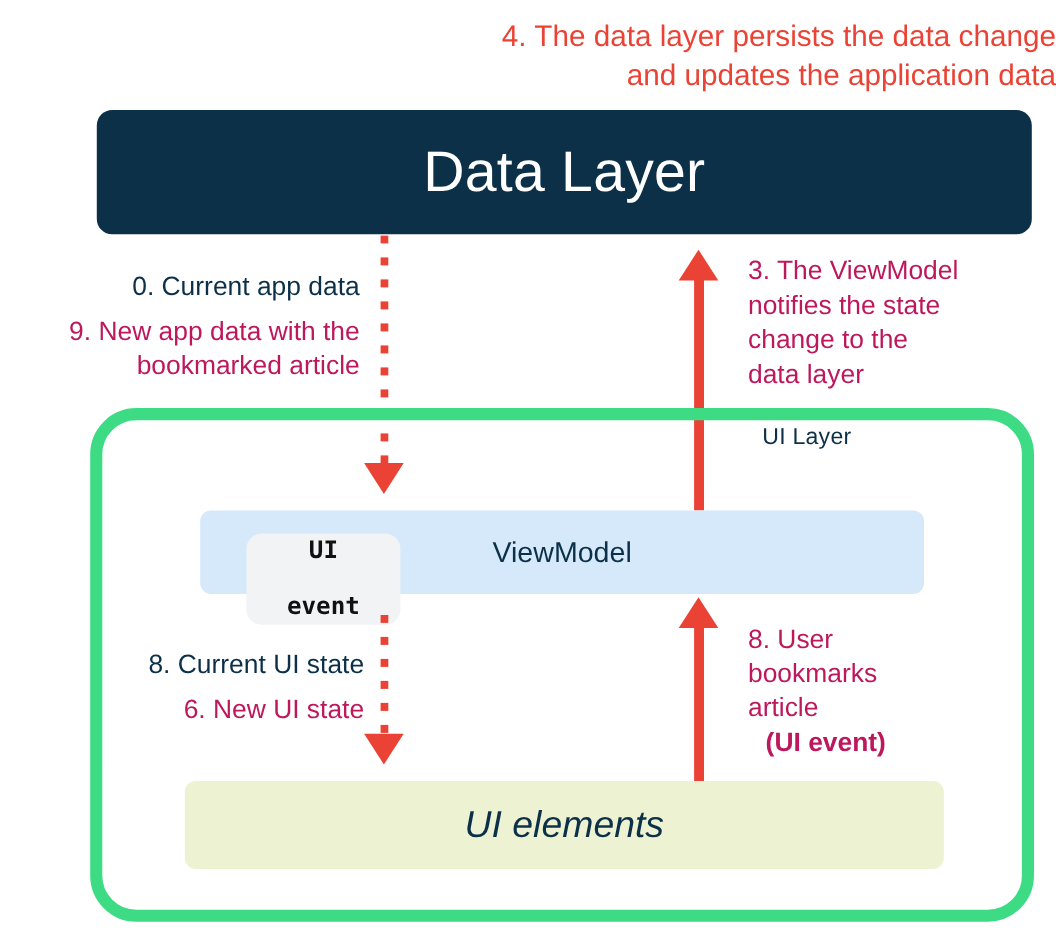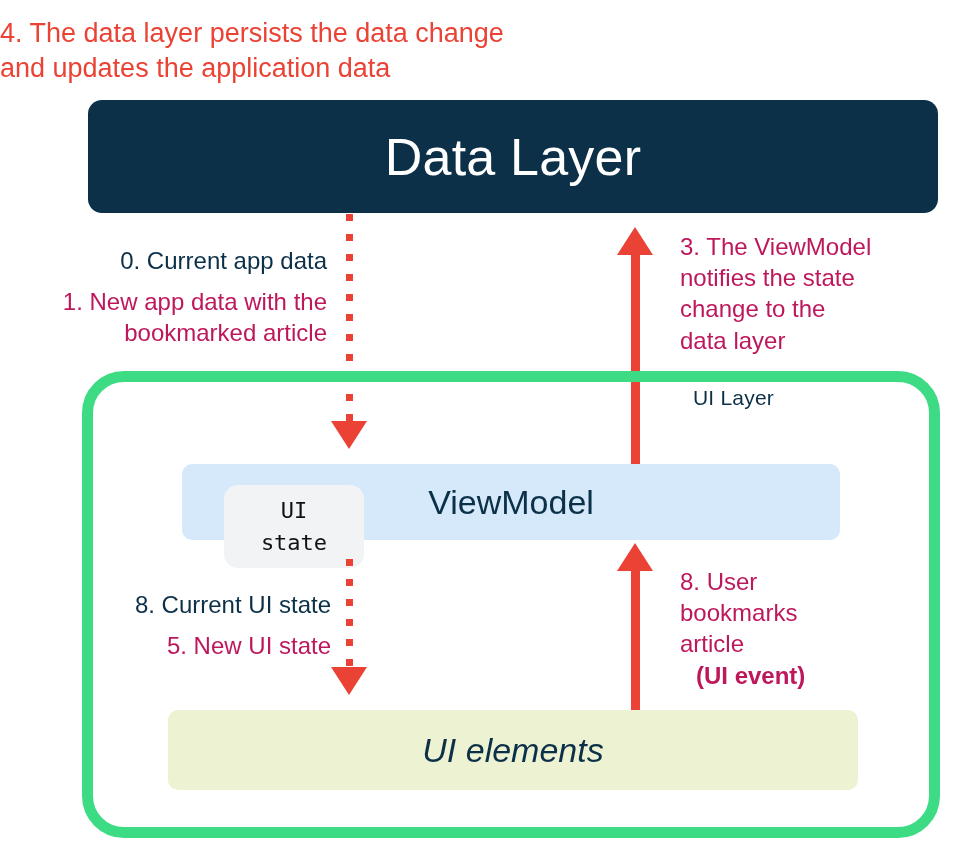--- a/index.html
+++ b/index.html
@@ -18,21 +18,21 @@
     background: #ffffff;
     overflow: hidden;
   }
 
   
   .note-top {
     position: absolute;
     left: 0;
     top: 16px;
     width: 960px;
-    text-align: left;
+    text-align: right;
     color: #EA4335;
     font-size: 27px;
     line-height: 1.28;
     white-space: pre-line;
   }
 
   
   .data-layer {
     position: absolute;
     left: 88px;
@@ -81,38 +81,38 @@
     width: 658px;
     height: 76px;
     background: #D5E9FA;
     border-radius: 10px;
     display: flex;
     align-items: center;
     justify-content: center;
   }
   .viewmodel-label {
     color: #0B3048;
-    font-size: 34px;
+    font-size: 26px;
   }
 
   
   .ui-state-chip {
     position: absolute;
     left: 224px;
     top: 485px;
     width: 140px;
     height: 83px;
     background: #F1F3F4;
     border-radius: 14px;
     display: flex;
     flex-direction: column;
     align-items: center;
-    justify-content: center;
+    justify-content: space-between;
     font-family: "DejaVu Sans Mono", "Liberation Mono", monospace;
-    font-weight: normal;
+    font-weight: bold;
     font-size: 22px;
     color: #111111;
     line-height: 1.45;
   }
 
   
   .ui-elements {
     position: absolute;
     left: 168px;
     top: 710px;
@@ -230,21 +230,21 @@
 <div id="canvas">
 
   <div class="note-top">4. The data layer persists the data change
 and updates the application data</div>
 
   <div class="data-layer">
     <span class="data-layer-label">Data Layer</span>
   </div>
 
   <div class="note note-dark note-0">0. Current app data</div>
-  <div class="note note-red note-5">1. New app data with the
+  <div class="note note-red note-5">9. New app data with the
 bookmarked article</div>
 
   <div class="note note-red note-3">3. The ViewModel
 notifies the state
 change to the
 data layer</div>
 
   <div class="dotted-line dotted-1"></div>
   <div class="arrow-down arrow-down-1"></div>
 
@@ -253,25 +253,25 @@
 
   <div class="ui-layer"></div>
   <div class="ui-layer-label">UI Layer</div>
 
   <div class="viewmodel">
     <span class="viewmodel-label">ViewModel</span>
   </div>
 
   <div class="ui-state-chip">
     <span>UI</span>
-    <span>state</span>
+    <span>event</span>
   </div>
 
   <div class="note note-dark note-1">8. Current UI state</div>
-  <div class="note note-red note-6">5. New UI state</div>
+  <div class="note note-red note-6">6. New UI state</div>
 
   <div class="note note-red note-2"><span style="white-space:pre-line">8. User
 bookmarks
 article</span><span class="bold-line">(UI event)</span></div>
 
   <div class="dotted-line dotted-2"></div>
   <div class="arrow-down arrow-down-2"></div>
 
   <div class="arrow-up-shaft shaft-2"></div>
   <div class="arrow-up-head head-2"></div>

